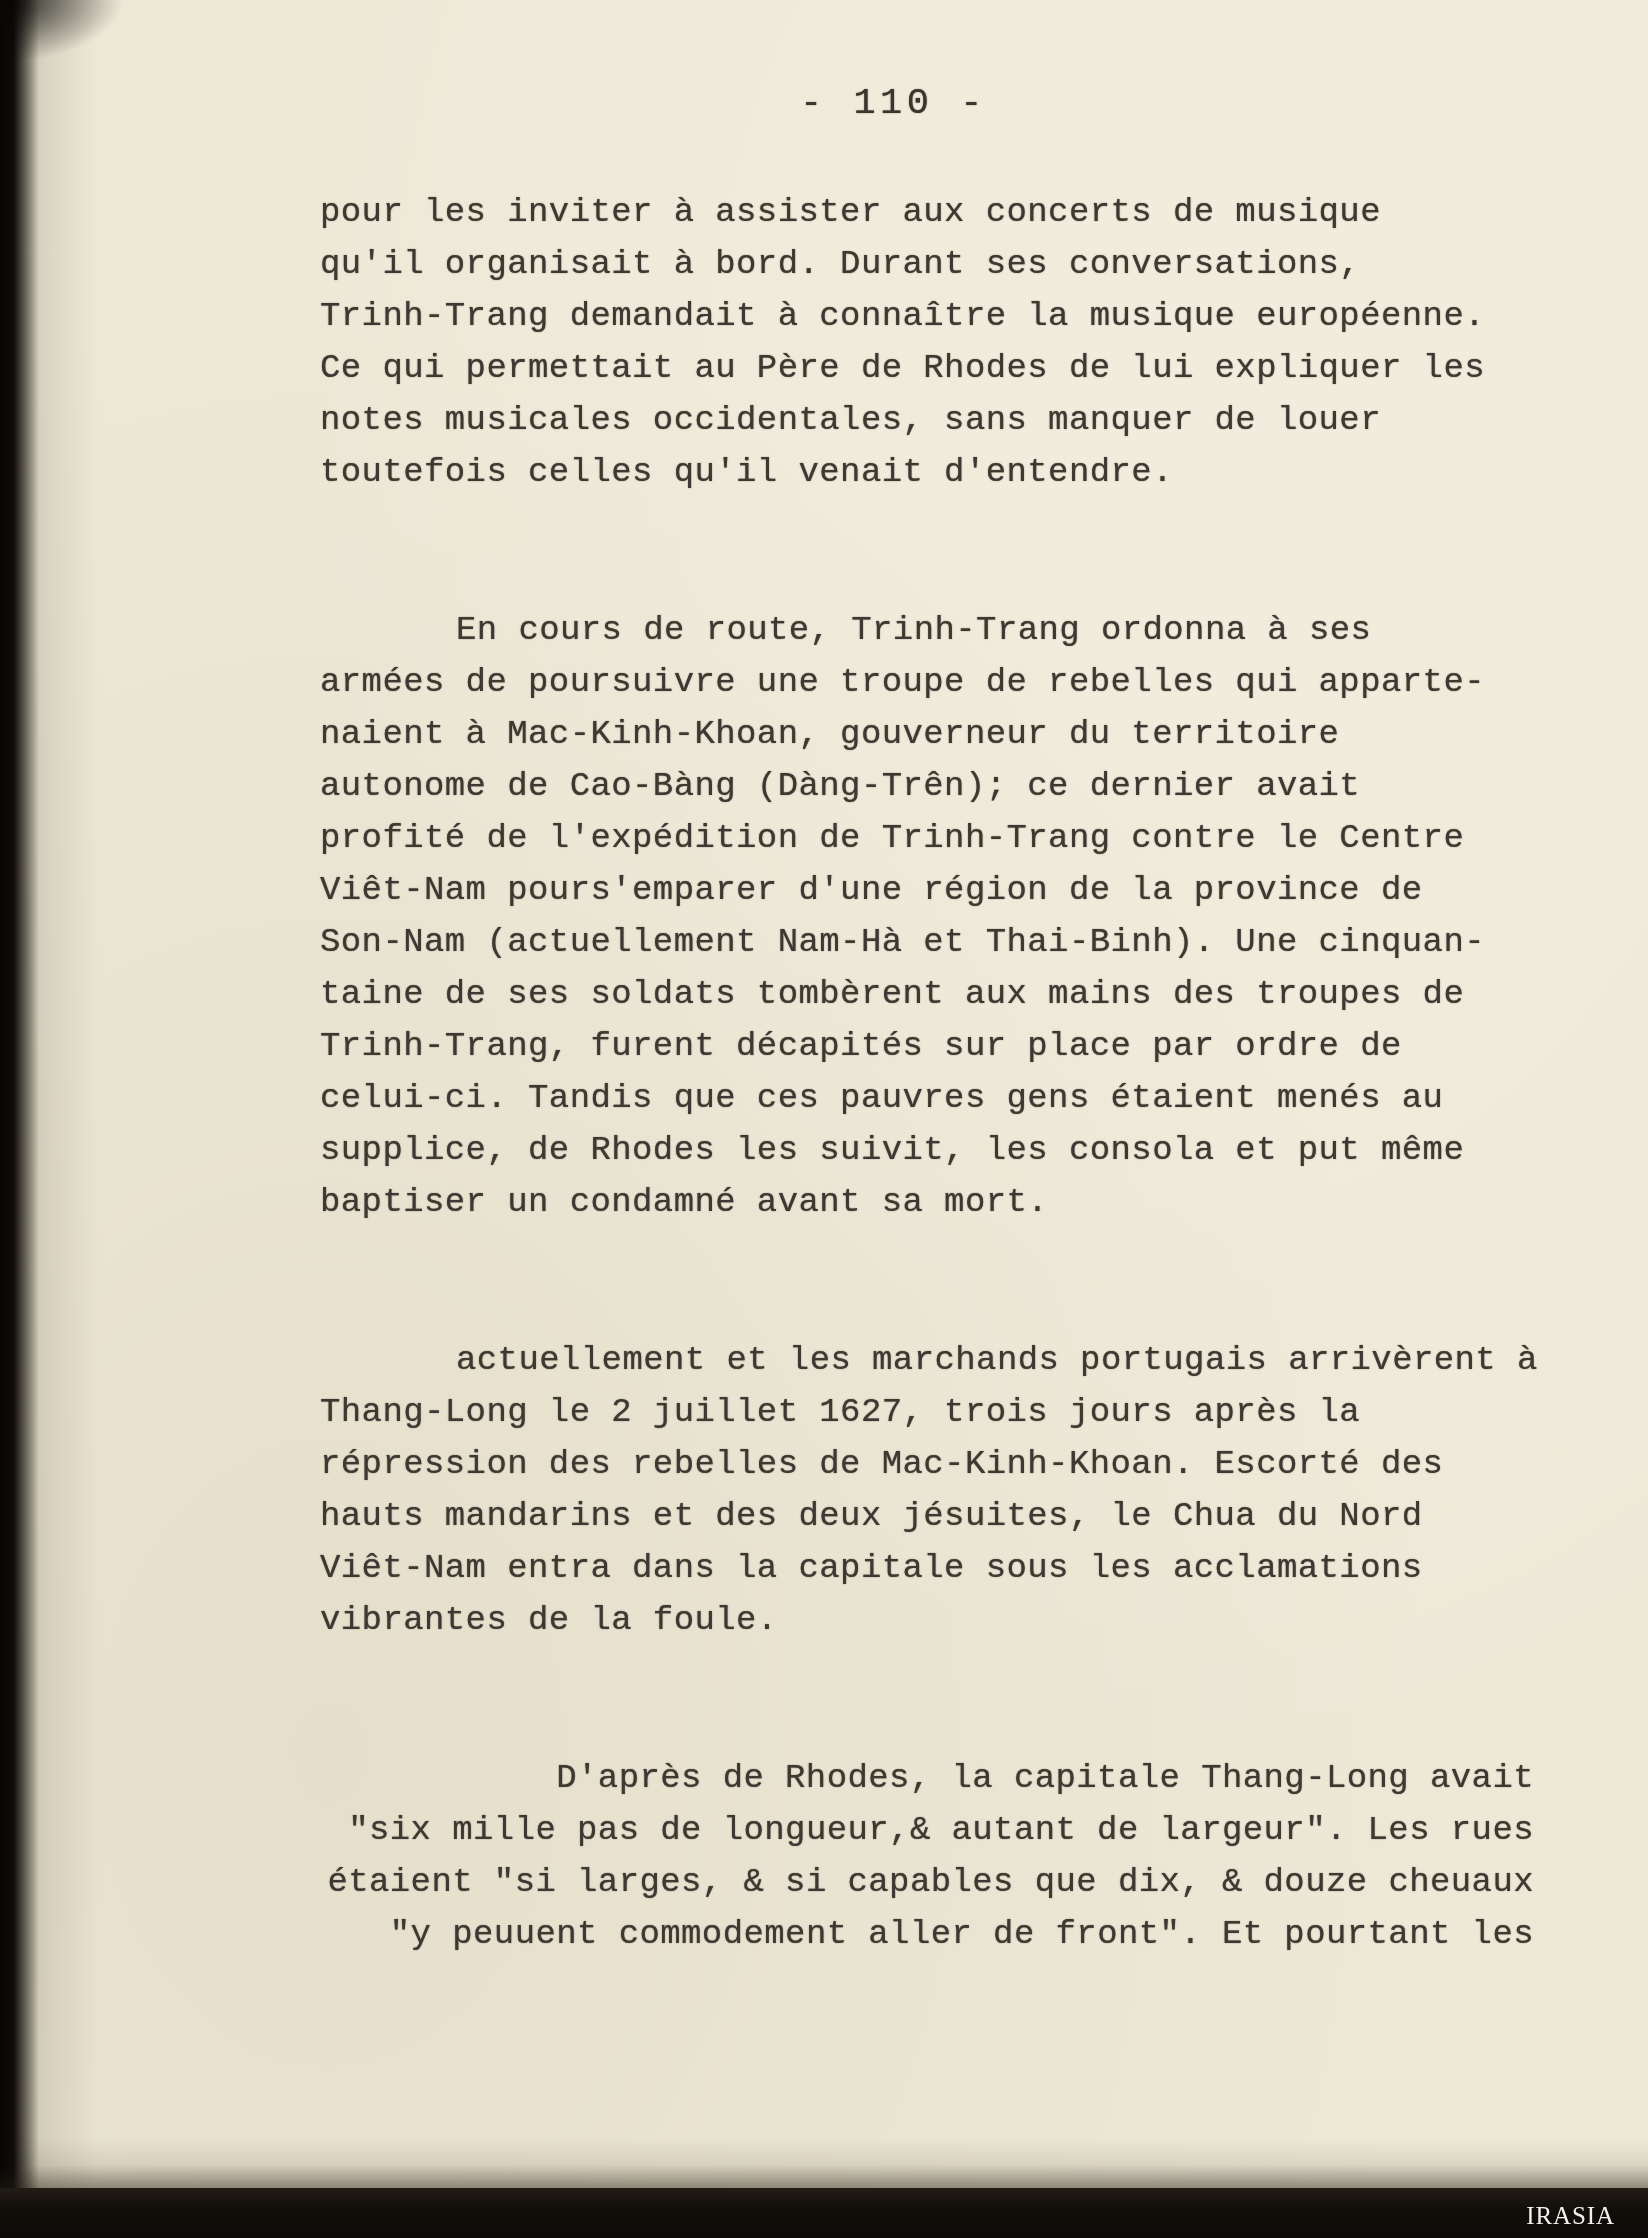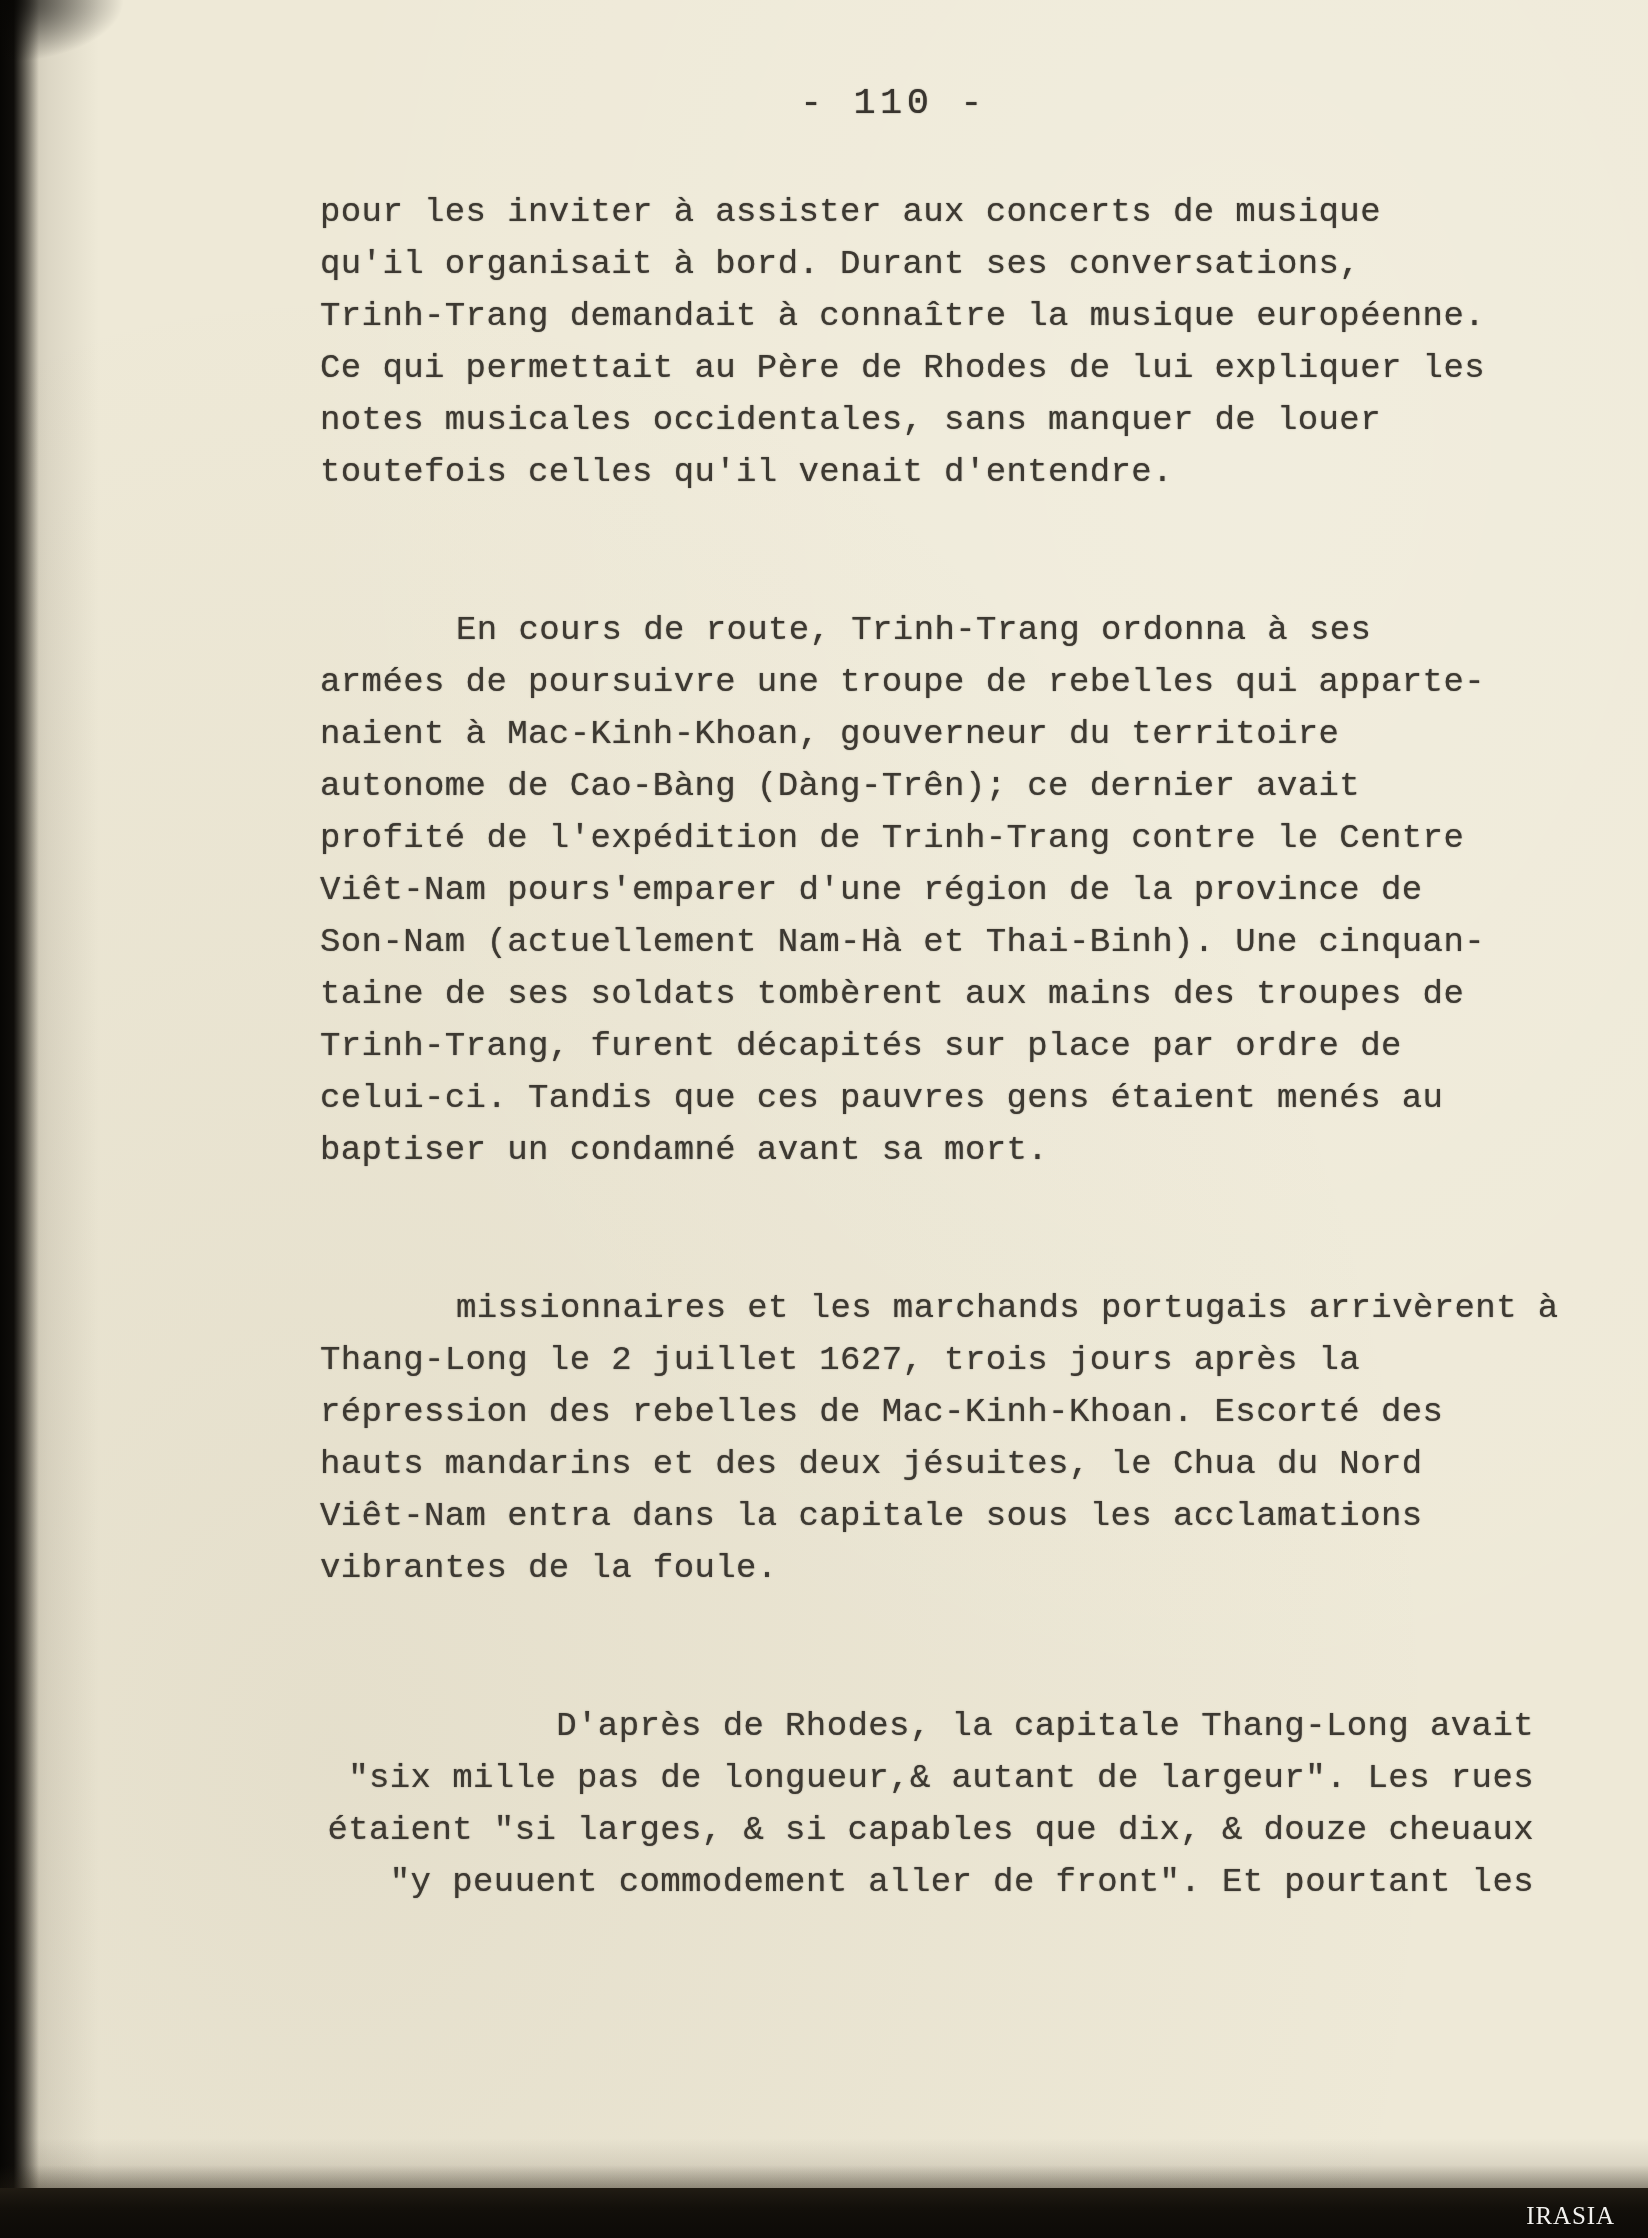--- a/index.html
+++ b/index.html
@@ -115,24 +115,25 @@
           <div class="line">En cours de route, Trinh-Trang ordonna à ses</div>
           <div class="line">armées de poursuivre une troupe de rebelles qui apparte-</div>
           <div class="line">naient à Mac-Kinh-Khoan, gouverneur du territoire</div>
           <div class="line">autonome de Cao-Bàng (Dàng-Trên); ce dernier avait</div>
           <div class="line">profité de l'expédition de Trinh-Trang contre le Centre</div>
           <div class="line">Viêt-Nam pours'emparer d'une région de la province de</div>
           <div class="line">Son-Nam (actuellement Nam-Hà et Thai-Binh). Une cinquan-</div>
           <div class="line">taine de ses soldats tombèrent aux mains des troupes de</div>
           <div class="line">Trinh-Trang, furent décapités sur place par ordre de</div>
           <div class="line">celui-ci. Tandis que ces pauvres gens étaient menés au</div>
+          <div class="line">supplice, de Rhodes les suivit, les consola et put même</div>
           <div class="line">baptiser un condamné avant sa mort.</div>
         </div>
         <div class="para">
-          <div class="line">missionnaires et les marchands portugais arrivèrent à</div>
+          <div class="line">actuellement et les marchands portugais arrivèrent à</div>
           <div class="line">Thang-Long le 2 juillet 1627, trois jours après la</div>
           <div class="line">répression des rebelles de Mac-Kinh-Khoan. Escorté des</div>
           <div class="line">hauts mandarins et des deux jésuites, le Chua du Nord</div>
           <div class="line">Viêt-Nam entra dans la capitale sous les acclamations</div>
           <div class="line">vibrantes de la foule.</div>
         </div>
         <div class="para">
           <div class="line">D'après de Rhodes, la capitale Thang-Long avait</div>
           <div class="line">"six mille pas de longueur,&amp; autant de largeur". Les rues</div>
           <div class="line">étaient "si larges, &amp; si capables que dix, &amp; douze cheuaux</div>

